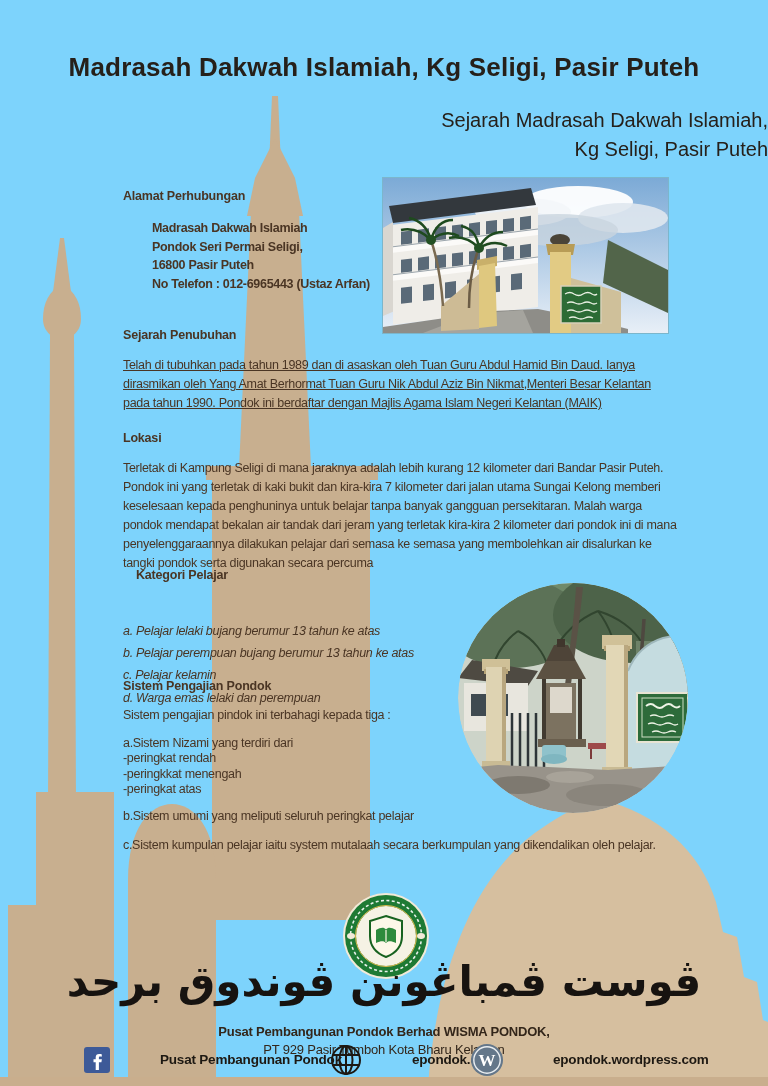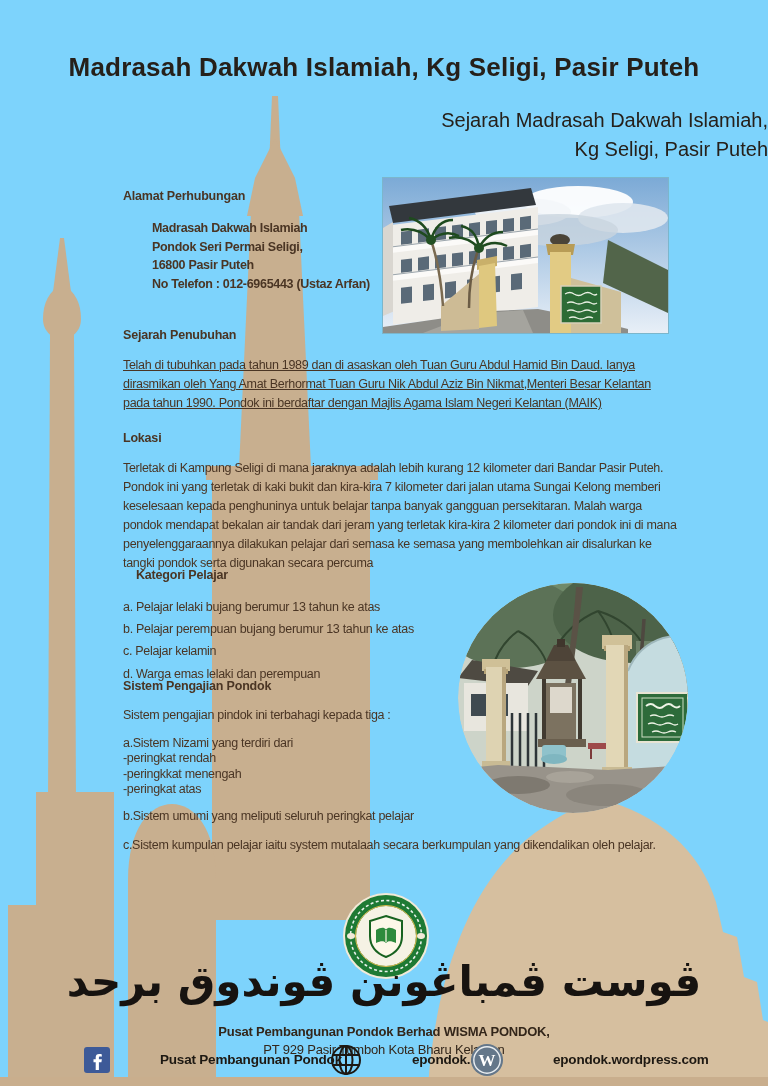--- a/index.html
+++ b/index.html
@@ -162,21 +162,21 @@
     </g>
   </svg>
 
   <div class="abs h" style="left:123px;top:328px;">Sejarah Penubuhan</div>
   <div class="abs body-txt" style="left:123px;top:356px;width:556px;text-decoration:underline;">Telah di tubuhkan pada tahun 1989 dan di asaskan oleh Tuan Guru Abdul Hamid Bin Daud. Ianya dirasmikan oleh Yang Amat Berhormat Tuan Guru Nik Abdul Aziz Bin Nikmat,Menteri Besar Kelantan pada tahun 1990. Pondok ini berdaftar dengan Majlis Agama Islam Negeri Kelantan (MAIK)</div>
 
   <div class="abs h" style="left:123px;top:431px;">Lokasi</div>
   <div class="abs body-txt" style="left:123px;top:459px;width:560px;">Terletak di Kampung Seligi di mana jaraknya adalah lebih kurang 12 kilometer dari Bandar Pasir Puteh. Pondok ini yang terletak di kaki bukit dan kira-kira 7 kilometer dari jalan utama Sungai Kelong memberi keselesaan kepada penghuninya untuk belajar tanpa banyak gangguan persekitaran. Malah warga pondok mendapat bekalan air tandak dari jeram yang terletak kira-kira 2 kilometer dari pondok ini di mana penyelenggaraannya dilakukan pelajar dari semasa ke semasa yang membolehkan air disalurkan ke tangki pondok serta digunakan secara percuma</div>
 
   <div class="abs h" style="left:128px;top:568px;margin-left:8px;">Kategori Pelajar</div>
-  <div class="abs list" style="left:123px;top:596px;width:340px;">
+  <div class="abs list" style="left:123px;top:620px;width:340px;font-style:italic;">
     <div>a. Pelajar lelaki bujang berumur 13 tahun ke atas</div>
     <div>b. Pelajar perempuan bujang berumur 13 tahun ke atas</div>
     <div>c. Pelajar kelamin</div>
     <div>d. Warga emas lelaki dan perempuan</div>
   </div>
 
   <div class="abs h" style="left:123px;top:679px;">Sistem Pengajian Pondok</div>
   <div class="abs body-txt" style="left:123px;top:706px;width:400px;">Sistem pengajian pindok ini terbahagi kepada tiga :</div>
   <div class="abs body-txt" style="left:123px;top:734px;width:320px;">a.Sistem Nizami yang terdiri dari</div>
   <div class="abs subs" style="left:123px;top:751px;width:320px;">

